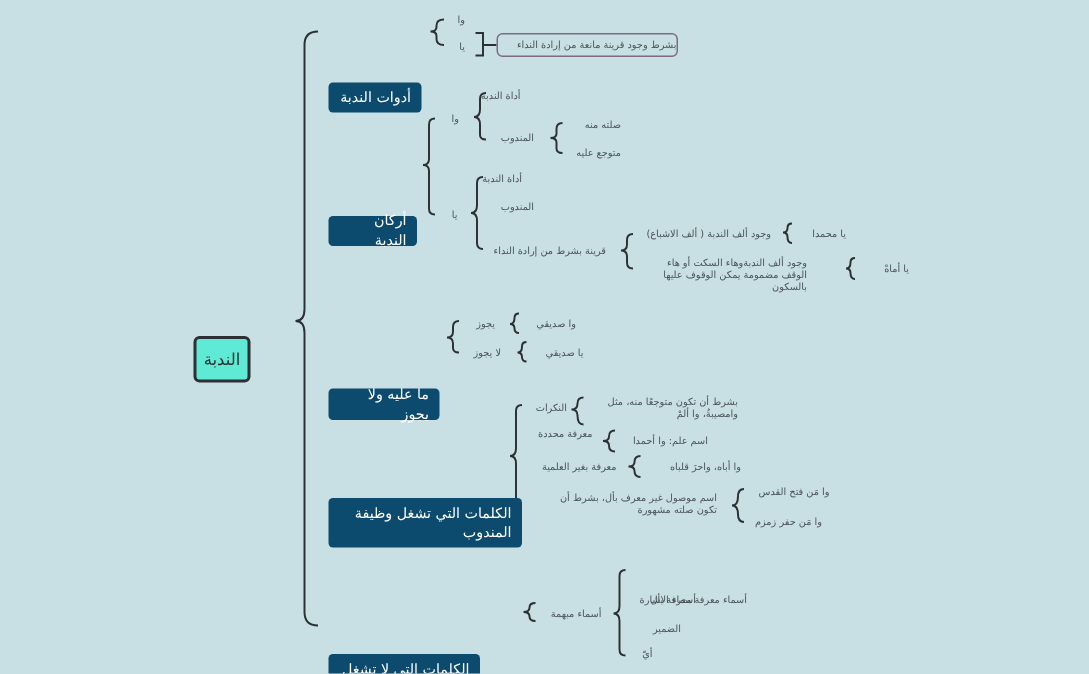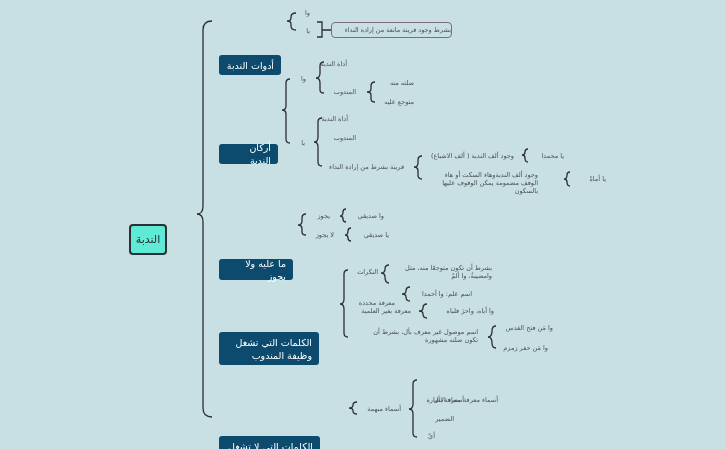--- a/index.html
+++ b/index.html
@@ -113,26 +113,26 @@
 <div class="leaf" style="right:120px;top:175px;">يا أماهْ</div>
 
 <div class="topic" style="left:219px;top:215px;width:74px;height:21px;">
   <span>ما عليه ولا يجوز</span>
 </div>
 <div class="leaf" style="right:396px;top:212px;">يجوز</div>
 <div class="leaf" style="right:342px;top:212px;">وا صديقي</div>
 <div class="leaf" style="right:392px;top:231px;">لا يجوز</div>
 <div class="leaf" style="right:337px;top:231px;">يا صديقي</div>
 
-<div class="topic" style="left:219px;top:288px;width:100px;height:33px;">
+<div class="topic" style="left:219px;top:288px;width:129px;height:33px;">
   <span>الكلمات التي تشغل وظيفة المندوب</span>
 </div>
 <div class="leaf" style="right:348px;top:268px;">النكرات</div>
 <div class="leaf wrap" style="right:234px;top:264px;width:100px;">بشرط أن تكون متوجعًا منه، مثل وامصيبةُ، وا ألمْ</div>
-<div class="leaf" style="right:331px;top:299px;padding-left:44px;">معرفة محددة</div>
+<div class="leaf" style="right:331px;top:285px;padding-left:44px;">معرفة محددة</div>
 <div class="leaf" style="right:254px;top:290px;">اسم علم: وا أحمدا</div>
 <div class="leaf" style="right:315px;top:307px;">معرفة بغير العلمية</div>
 <div class="leaf" style="right:232px;top:307px;">وا أباه، واحرَ قلباه</div>
 <div class="leaf wrap" style="right:248px;top:328px;width:120px;">اسم موصول غير معرف بأل، بشرط أن تكون صلته مشهورة</div>
 <div class="leaf" style="right:173px;top:324px;">وا مَن فتح القدس</div>
 <div class="leaf" style="right:178px;top:344px;">وا مَن حفر زمزم</div>
 
 <div class="topic" style="left:219px;top:392px;width:101px;height:33px;">
   <span>الكلمات التي لا تشغل وظيفة المندوب</span>
 </div>

